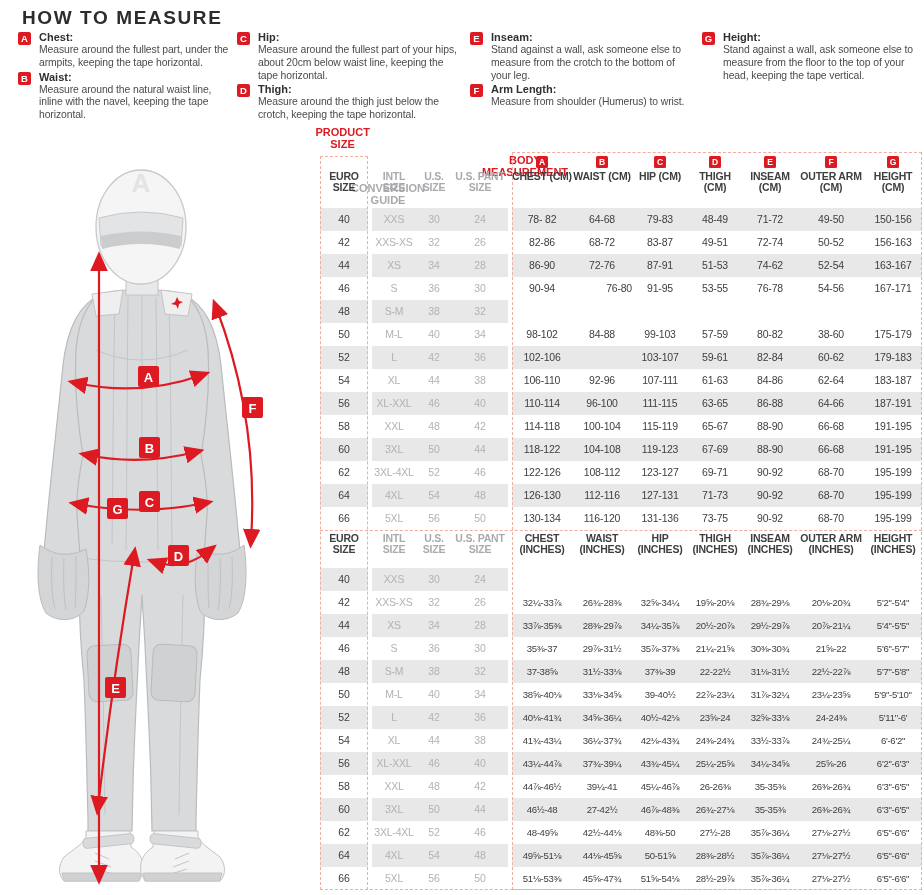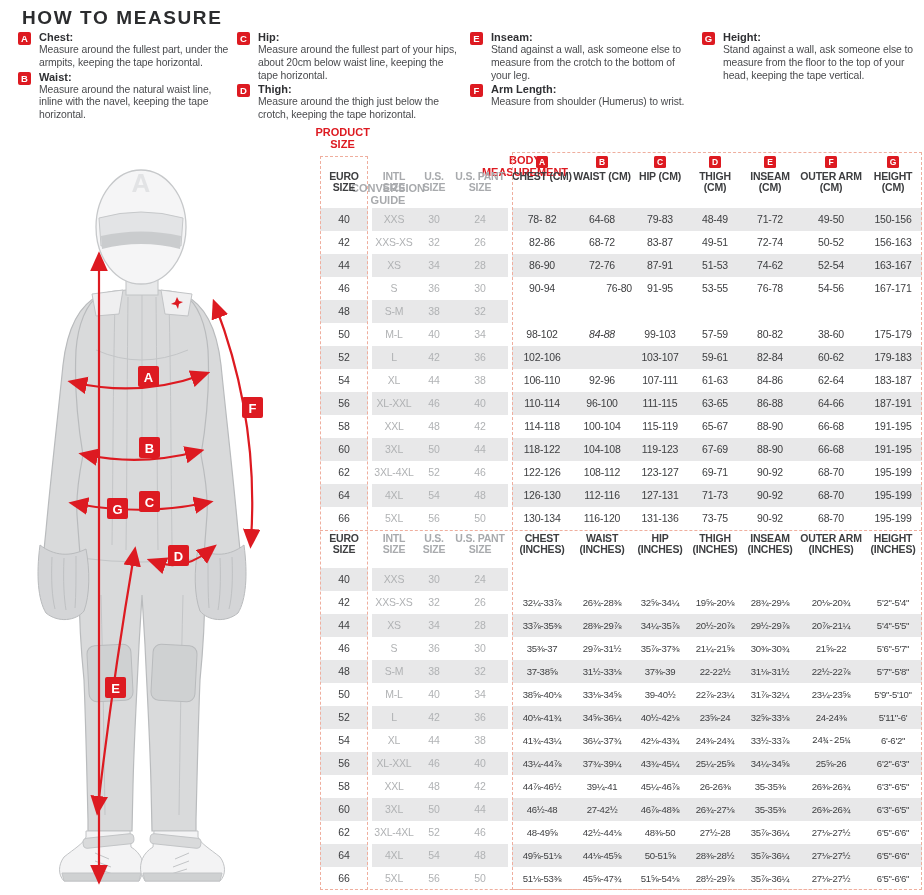--- a/index.html
+++ b/index.html
@@ -382,21 +382,21 @@
           <div class="sec p">
             <div class="cell euro" style="width: 48px;">50</div>
           </div>
           <div class="sec c">
             <div class="cell conv" style="width: 44px;">M-L</div>
             <div class="cell conv" style="width: 36px;">40</div>
             <div class="cell conv" style="width: 56px;">34</div>
           </div>
           <div class="sec b">
             <div class="cell meas" style="width: 60px;">98-102</div>
-            <div class="cell meas" style="width: 60px; font-style: italic;">84-88</div>
+            <div class="cell meas" style="width: 60px;">84-88</div>
             <div class="cell meas" style="width: 56px;">99-103</div>
             <div class="cell meas" style="width: 54px;">57-59</div>
             <div class="cell meas" style="width: 56px;">80-82</div>
             <div class="cell meas" style="width: 66px;">38-60</div>
             <div class="cell meas" style="width: 58px;">175-179</div>
           </div>
         </div>
         <div class="trow datarow stripe">
           <div class="sec p">
             <div class="cell euro" style="width: 48px;">52</div>
@@ -702,21 +702,21 @@
             <div class="cell conv" style="width: 44px;">XL</div>
             <div class="cell conv" style="width: 36px;">44</div>
             <div class="cell conv" style="width: 56px;">38</div>
           </div>
           <div class="sec b">
             <div class="cell meas inch" style="width: 60px;">41¾-43¼</div>
             <div class="cell meas inch" style="width: 60px;">36¼-37¾</div>
             <div class="cell meas inch" style="width: 56px;">42⅛-43¾</div>
             <div class="cell meas inch" style="width: 54px;">24⅜-24¾</div>
             <div class="cell meas inch" style="width: 56px;">33½-33⅞</div>
-            <div class="cell meas inch" style="width: 66px; font-family: Liberation Mono, monospace;">24¾-25¼</div>
+            <div class="cell meas inch" style="width: 66px;">24¾-25¼</div>
             <div class="cell meas inch" style="width: 58px;">6'-6'2"</div>
           </div>
         </div>
         <div class="trow datarow stripe">
           <div class="sec p">
             <div class="cell euro" style="width: 48px;">56</div>
           </div>
           <div class="sec c">
             <div class="cell conv" style="width: 44px;">XL-XXL</div>
             <div class="cell conv" style="width: 36px;">46</div>

